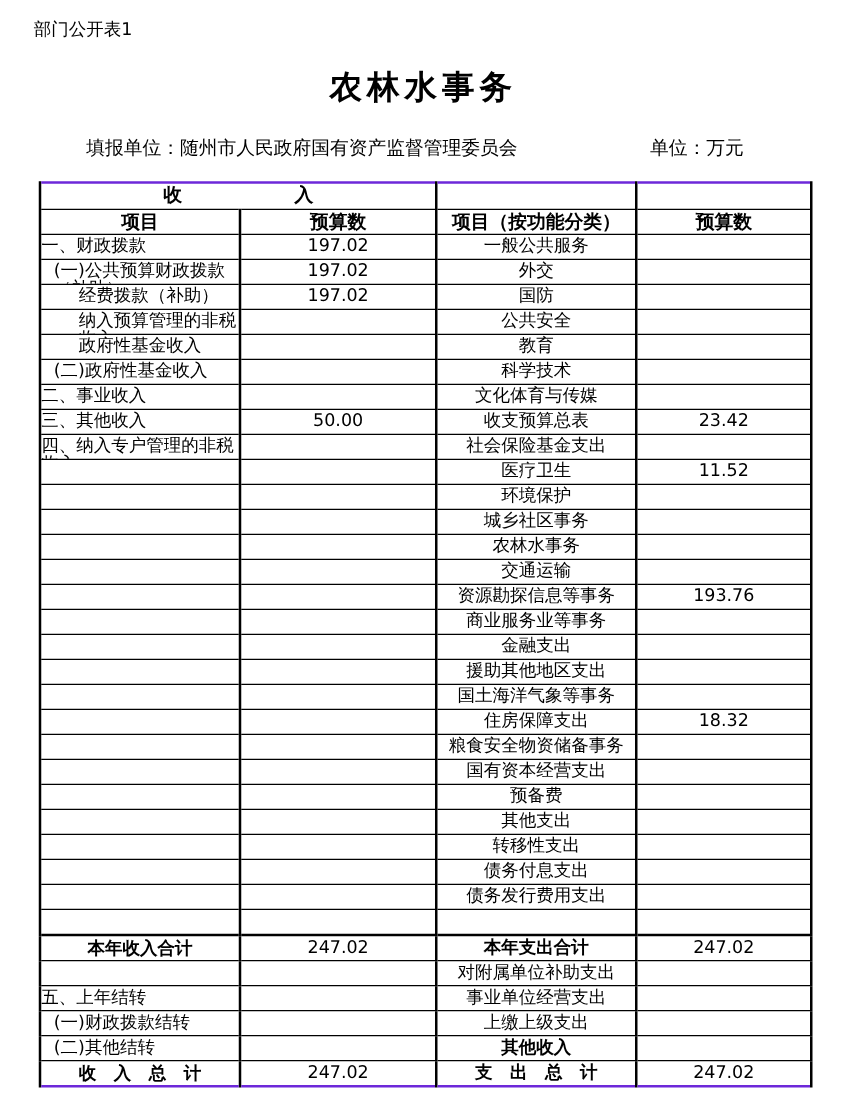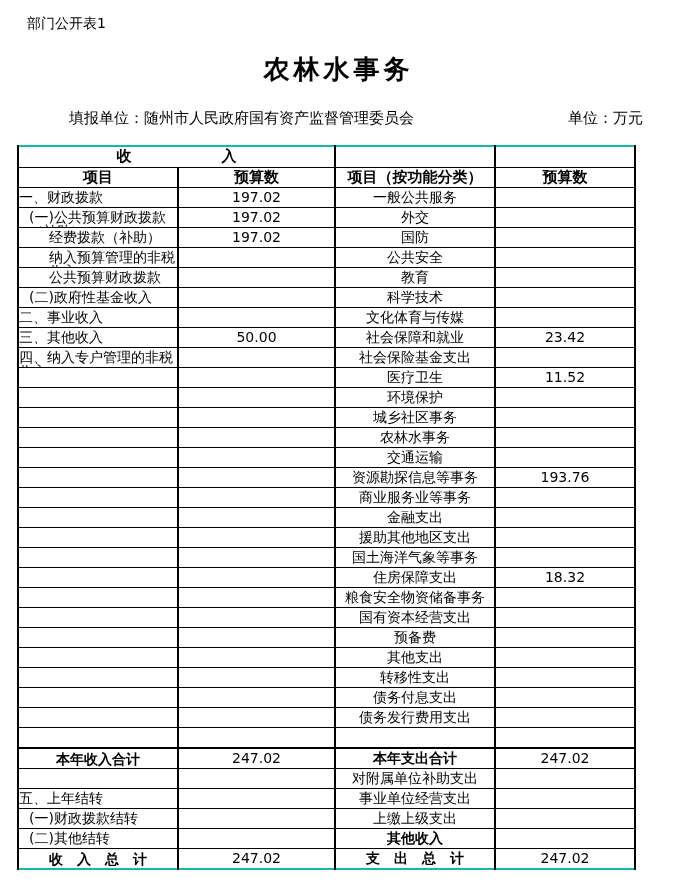--- a/index.html
+++ b/index.html
@@ -2,24 +2,24 @@
 <html><head>
 <meta charset="utf-8">
 <style>
   html,body{margin:0;padding:0;background:#fff;color:#000;
     font-family:"DejaVu Sans","Liberation Sans",sans-serif;}
   .page{position:relative;width:677px;height:896px;background:#fff;overflow:hidden;}
   .doc-label{position:absolute;left:27px;top:15px;font-size:14px;}
   .title{position:absolute;left:0;top:52px;width:100%;text-align:center;
     font-size:26px;font-weight:bold;letter-spacing:4px;}
   .unit-label{position:absolute;left:33px;top:109px;font-size:15px;margin-left:36px;}
-  .currency-label{position:absolute;left:520px;top:109px;font-size:15px;margin-left:48px;}
-  table.budget{position:absolute;left:17px;top:145px;width:619px;
+  .currency-label{position:absolute;left:520px;top:109px;font-size:15px;}
+  table.budget{position:absolute;left:31px;top:145px;width:619px;
     border-collapse:collapse;table-layout:fixed;
-    border:2px solid #14b8a6;}
+    border:2px solid #6d28d9;}
   .budget th,.budget td{border:1px solid #000;border-left-width:2px;border-right-width:2px;
     padding:0;font-size:14px;overflow:hidden;}
   .budget thead tr{height:19px;}
   .budget thead th{font-size:15px;font-weight:bold;text-align:center;line-height:19px;}
   .budget tbody tr{height:19px;}
   .budget tbody td{vertical-align:top;}
   td.c1{text-align:left;}
   td.c3{text-align:center;line-height:19px;}
   td.num{text-align:center;line-height:19px;}
   .clip{height:19px;overflow:hidden;line-height:14px;padding-top:2px;
@@ -91,21 +91,21 @@
           <td class="c1 i2">
             <div class="clip">纳入预算管理的非税
 收入</div>
           </td>
           <td class="num"></td>
           <td class="c3">公共安全</td>
           <td class="num"></td>
         </tr>
         <tr>
           <td class="c1 i2">
-            <div class="clip">公共预算财政拨款</div>
+            <div class="clip">政府性基金收入</div>
           </td>
           <td class="num"></td>
           <td class="c3">教育</td>
           <td class="num"></td>
         </tr>
         <tr>
           <td class="c1 i1">
             <div class="clip">(二)政府性基金收入</div>
           </td>
           <td class="num"></td>
@@ -118,21 +118,21 @@
           </td>
           <td class="num"></td>
           <td class="c3">文化体育与传媒</td>
           <td class="num"></td>
         </tr>
         <tr>
           <td class="c1 i0">
             <div class="clip">三、其他收入</div>
           </td>
           <td class="num">50.00</td>
-          <td class="c3">社会保障和就业</td>
+          <td class="c3">收支预算总表</td>
           <td class="num">23.42</td>
         </tr>
         <tr>
           <td class="c1 i0">
             <div class="clip">四、纳入专户管理的非税
 收入</div>
           </td>
           <td class="num"></td>
           <td class="c3">社会保险基金支出</td>
           <td class="num"></td>

